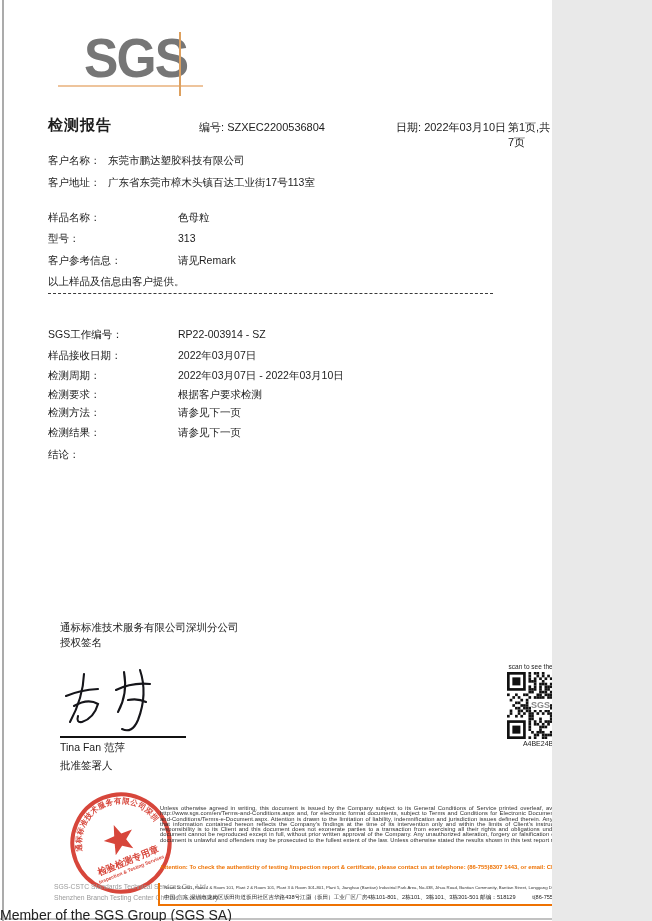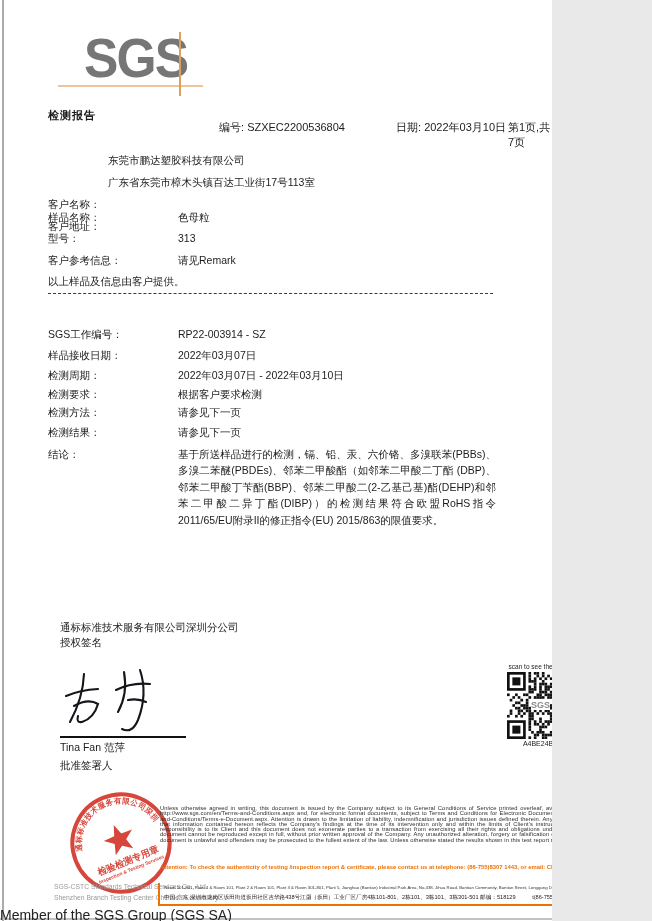--- a/index.html
+++ b/index.html
@@ -8,29 +8,29 @@
   .page-left-edge{position:absolute;left:2px;top:0;width:2px;height:921px;background:#ababab;}
   .page-bottom-edge{position:absolute;left:0;top:918px;width:652px;height:2px;background:#c2c2c2;}
 
   
   .logo-text{position:absolute;left:84px;top:30px;font-size:56px;font-weight:bold;color:#767676;
              transform:scaleX(0.92);transform-origin:left top;letter-spacing:-2px;line-height:1;}
   .logo-hline{position:absolute;left:58px;top:85px;width:145px;height:2px;background:#eec49c;}
   .logo-vline{position:absolute;left:179px;top:32px;width:2px;height:64px;background:#dda05f;}
 
   
-  .report-title{position:absolute;left:48px;top:108px;font-size:11px;font-weight:bold;letter-spacing:1px;}
-  .report-no{position:absolute;left:219px;top:120px;font-size:11px;}
+  .report-title{position:absolute;left:48px;top:116px;font-size:15px;font-weight:bold;letter-spacing:1px;}
+  .report-no{position:absolute;left:199px;top:120px;font-size:11px;}
   .report-date{position:absolute;left:388px;top:120px;font-size:11px;margin-left:8px;}
   .report-pageinfo{position:absolute;left:508px;top:120px;font-size:11px;}
 
   
   .frow{position:absolute;left:48px;font-size:10.5px;display:flex;}
   .frow .lbl{flex:0 0 auto;}
-  .frow.narrow .lbl{width:60px;margin-top:44px;}
+  .frow.narrow .lbl{width:60px;}
   .frow.wide .lbl{width:130px;}
   .note-line{position:absolute;left:48px;top:275px;font-size:10.5px;}
   .dash-sep{position:absolute;left:48px;top:293px;width:445px;border-top:1.5px dashed #3a3a3a;}
 
   .conclusion{position:absolute;left:178px;top:446px;width:318px;font-size:10.5px;line-height:16.4px;text-align:justify;}
   .conclusion-lbl{position:absolute;left:48px;top:448px;font-size:10.5px;}
 
   
   .sig-company{position:absolute;left:60px;top:621px;font-size:10.5px;}
   .sig-auth{position:absolute;left:60px;top:636px;font-size:10.5px;}
@@ -118,21 +118,20 @@
   </div>
   <div class="frow wide" style="top:406px">
     <span class="lbl">检测方法：</span>
     <span>请参见下一页</span>
   </div>
   <div class="frow wide" style="top:426px">
     <span class="lbl">检测结果：</span>
     <span>请参见下一页</span>
   </div>
   <div class="conclusion-lbl">结论：</div>
-  <div class="conclusion">基于所送样品进行的检测，镉、铅、汞、六价铬、多溴联苯(PBBs)、多溴二苯醚(PBDEs)、邻苯二甲酸酯（如邻苯二甲酸二丁酯 (DBP)、邻苯二甲酸丁苄酯(BBP)、邻苯二甲酸二(2-乙基己基)酯(DEHP)和邻苯二甲酸二异丁酯(DIBP)）的检测结果符合欧盟RoHS指令2011/65/EU附录II的修正指令(EU) 2015/863的限值要求。</div>
 
   <div class="sig-company">通标标准技术服务有限公司深圳分公司</div>
   <div class="sig-auth">授权签名</div>
   <svg class="sig-svg" width="130" height="80" viewBox="0 0 130 80">
     <g fill="none" stroke="#15151a" stroke-width="2.1" stroke-linecap="round">
       <path d="M8 36 Q22 30 40 29"></path>
       <path d="M26 14 Q25 38 12 62"></path>
       <path d="M16 46 Q30 38 40 44 Q36 58 24 62 Q18 63 20 56"></path>
       <path d="M58 30 Q74 22 92 24"></path>
       <path d="M66 12 Q70 34 60 52"></path>

